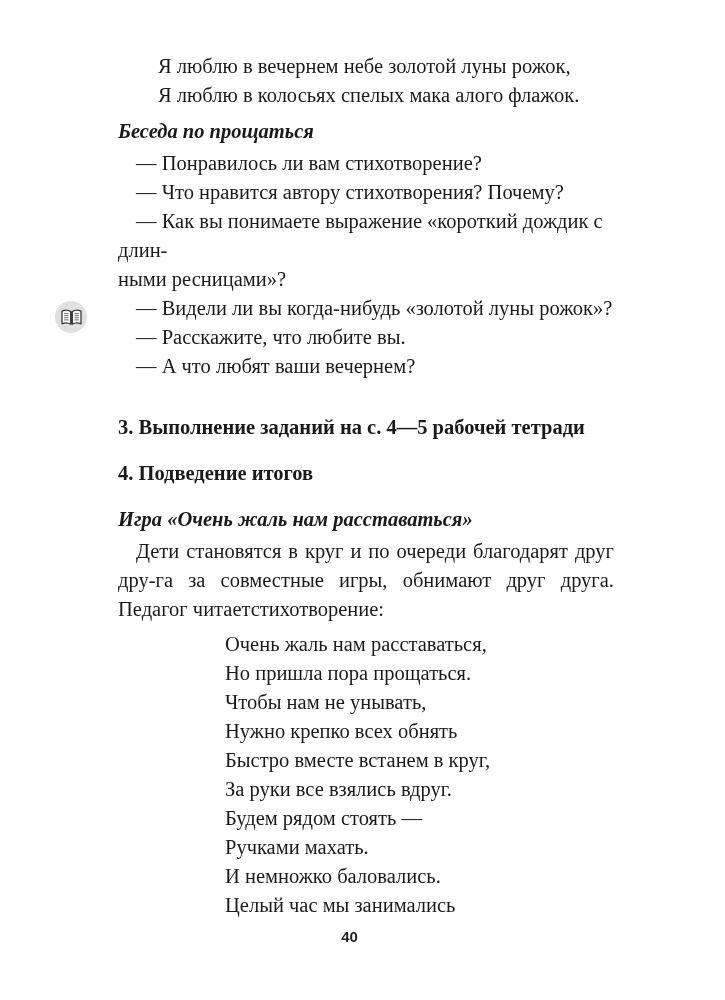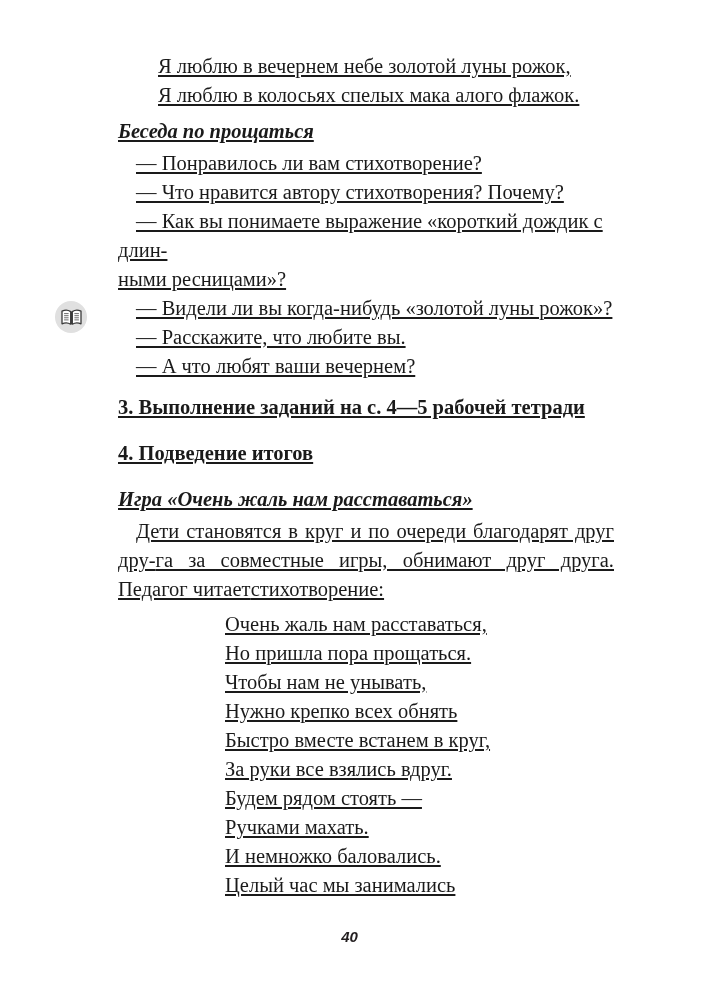--- a/index.html
+++ b/index.html
@@ -23,21 +23,20 @@
     width: 725px;
     height: 1000px;
     background: #ffffff;
   }
 
   .content {
     position: absolute;
     left: 118px;
     top: 52px;
     width: 496px;
-    text-decoration: underline;
   }
 
   
   .epigraph {
     margin: 0 0 6px 40px;
     font-size: 20.5px;
     line-height: 29px;
   }
   .epigraph .vline {
     white-space: nowrap;
@@ -54,21 +53,21 @@
 
   
   .head-b {
     font-weight: bold;
     font-style: normal;
     font-size: 20.5px;
     line-height: 29px;
     margin: 12px 0 0 0;
   }
   .head-b.first {
-    margin-top: 12px;
+    margin-top: 32px;
   }
   .head-b.second {
     margin-top: 17px;
   }
 
   
   .qlist {
     margin: 0;
     padding: 0;
     list-style: none;
@@ -123,21 +122,20 @@
   .folio {
     position: absolute;
     left: 0;
     top: 928px;
     width: 699px;
     text-align: center;
     font-family: "Liberation Sans", "DejaVu Sans", sans-serif;
     font-weight: bold;
     font-size: 15px;
     color: #231f20;
-    font-style: italic;
   }
 </style>
 </head>
 <body>
 
 <div class="page">
 
   <div class="icon-badge">
     <svg width="21" height="17" viewBox="0 0 21 17" aria-hidden="true">
       <path d="M1 2.2 C3.6 0.9 7.2 0.9 9.7 2.6 L9.7 15.2 C7.2 13.6 3.6 13.6 1 14.8 Z" fill="#ffffff" stroke="#3a3a3a" stroke-width="1.3" stroke-linejoin="round"></path>

